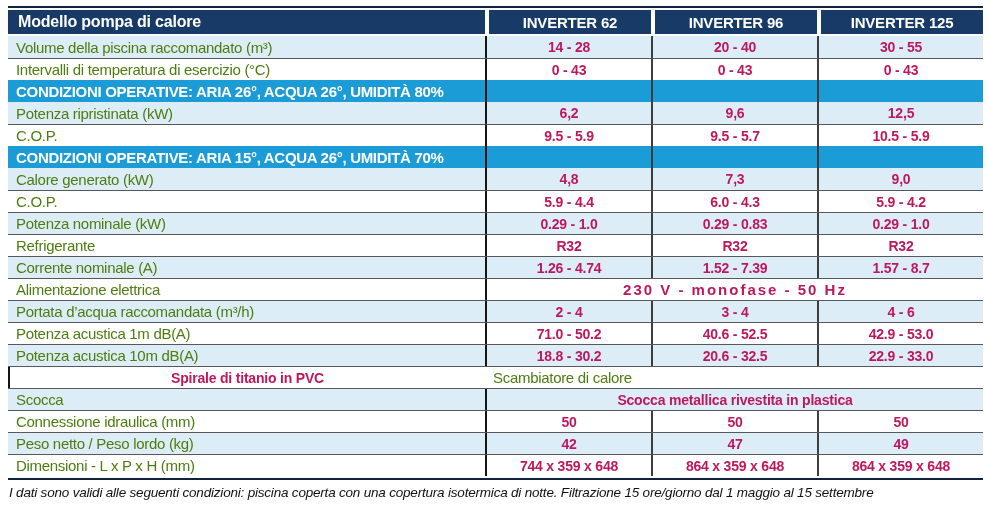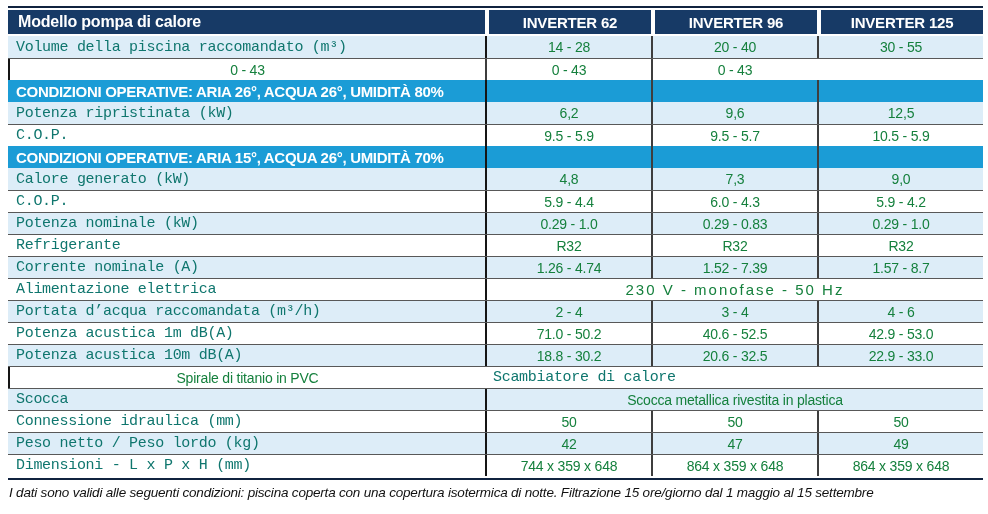--- a/index.html
+++ b/index.html
@@ -31,30 +31,29 @@
   .row.spanrow{grid-template-columns:477px 498px;}
   .row.sep{border-top:1px solid #585858;height:22px;}
   .row.lb .cell{background:#ddedf8;}
   .row.w  .cell{background:#ffffff;}
   .row.band .cell{background:#1b9cd6;}
 
   .cell{
     display:flex;align-items:center;box-sizing:border-box;overflow:hidden;
   }
   .cell.label{
-    font-size:15px;color:#0f766e;padding-left:8px;letter-spacing:-0.3px;
+    font-size:15px;color:#4d7c0f;padding-left:8px;letter-spacing:-0.3px;
     white-space:nowrap;
-    font-family:Liberation Mono, monospace;
   }
   .cell.bandlabel{
     font-size:15px;color:#ffffff;font-weight:bold;padding-left:8px;
     letter-spacing:-0.3px;white-space:nowrap;
   }
   .cell.val{
-    justify-content:center;font-size:14px;font-weight:normal;color:#15803d;
+    justify-content:center;font-size:14px;font-weight:bold;color:#be185d;
     border-left:2px solid #3e3e3e;letter-spacing:-0.2px;white-space:nowrap;
   }
   .cell.v1{border-left:2px solid #151515;}
   .cell.val.widespace{letter-spacing:2px;font-size:15px;}
 
   .footnote{
     position:absolute;left:9px;top:485px;width:975px;
     font-size:13.5px;font-style:italic;color:#111111;letter-spacing:-0.2px;
     white-space:nowrap;
   }
@@ -73,20 +72,21 @@
   </div>
 
   <div class="row lb">
     <div class="cell label">Volume della piscina raccomandato (m³)</div>
     <div class="cell val v1">14 - 28</div>
     <div class="cell val">20 - 40</div>
     <div class="cell val">30 - 55</div>
   </div>
 
   <div class="row w sep">
+    <div class="cell label">Intervalli di temperatura di esercizio (°C)</div>
     <div class="cell val v1">0 - 43</div>
     <div class="cell val">0 - 43</div>
     <div class="cell val">0 - 43</div>
   </div>
 
   <div class="row band">
     <div class="cell bandlabel">CONDIZIONI OPERATIVE: ARIA 26°, ACQUA 26°, UMIDITÀ 80%</div>
     <div class="cell val v1"></div>
     <div class="cell val"></div>
     <div class="cell val"></div>

